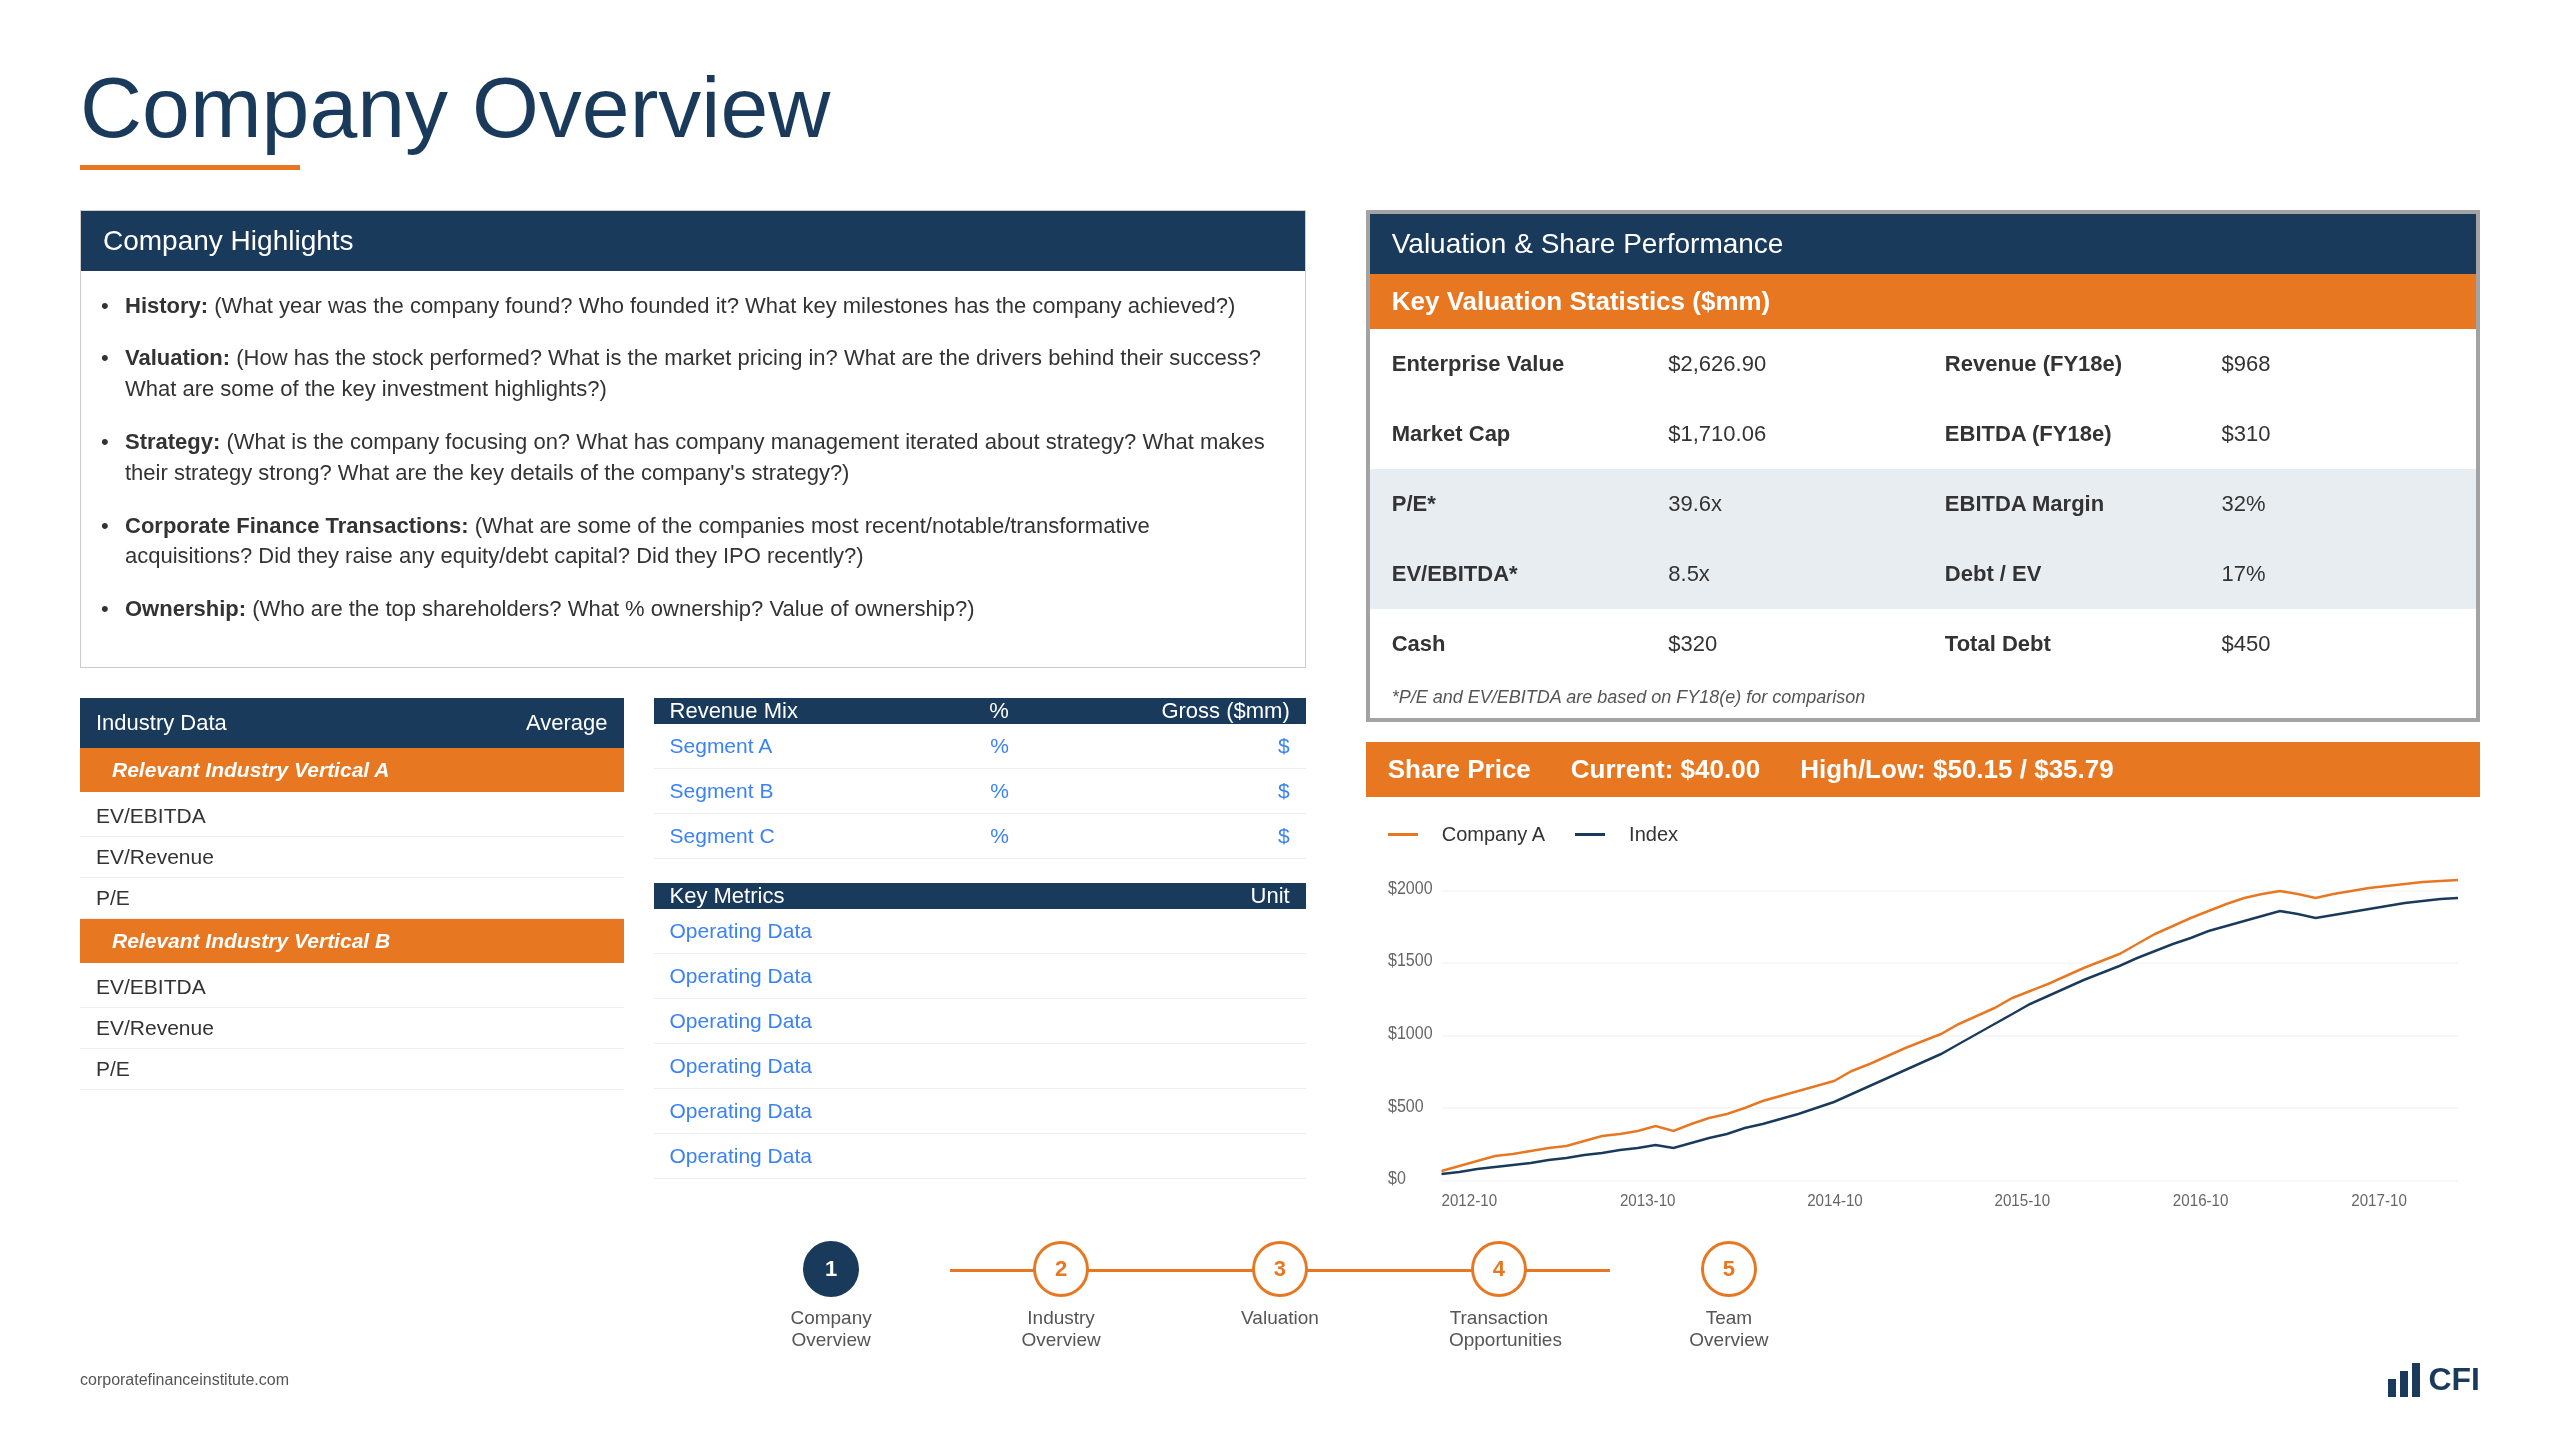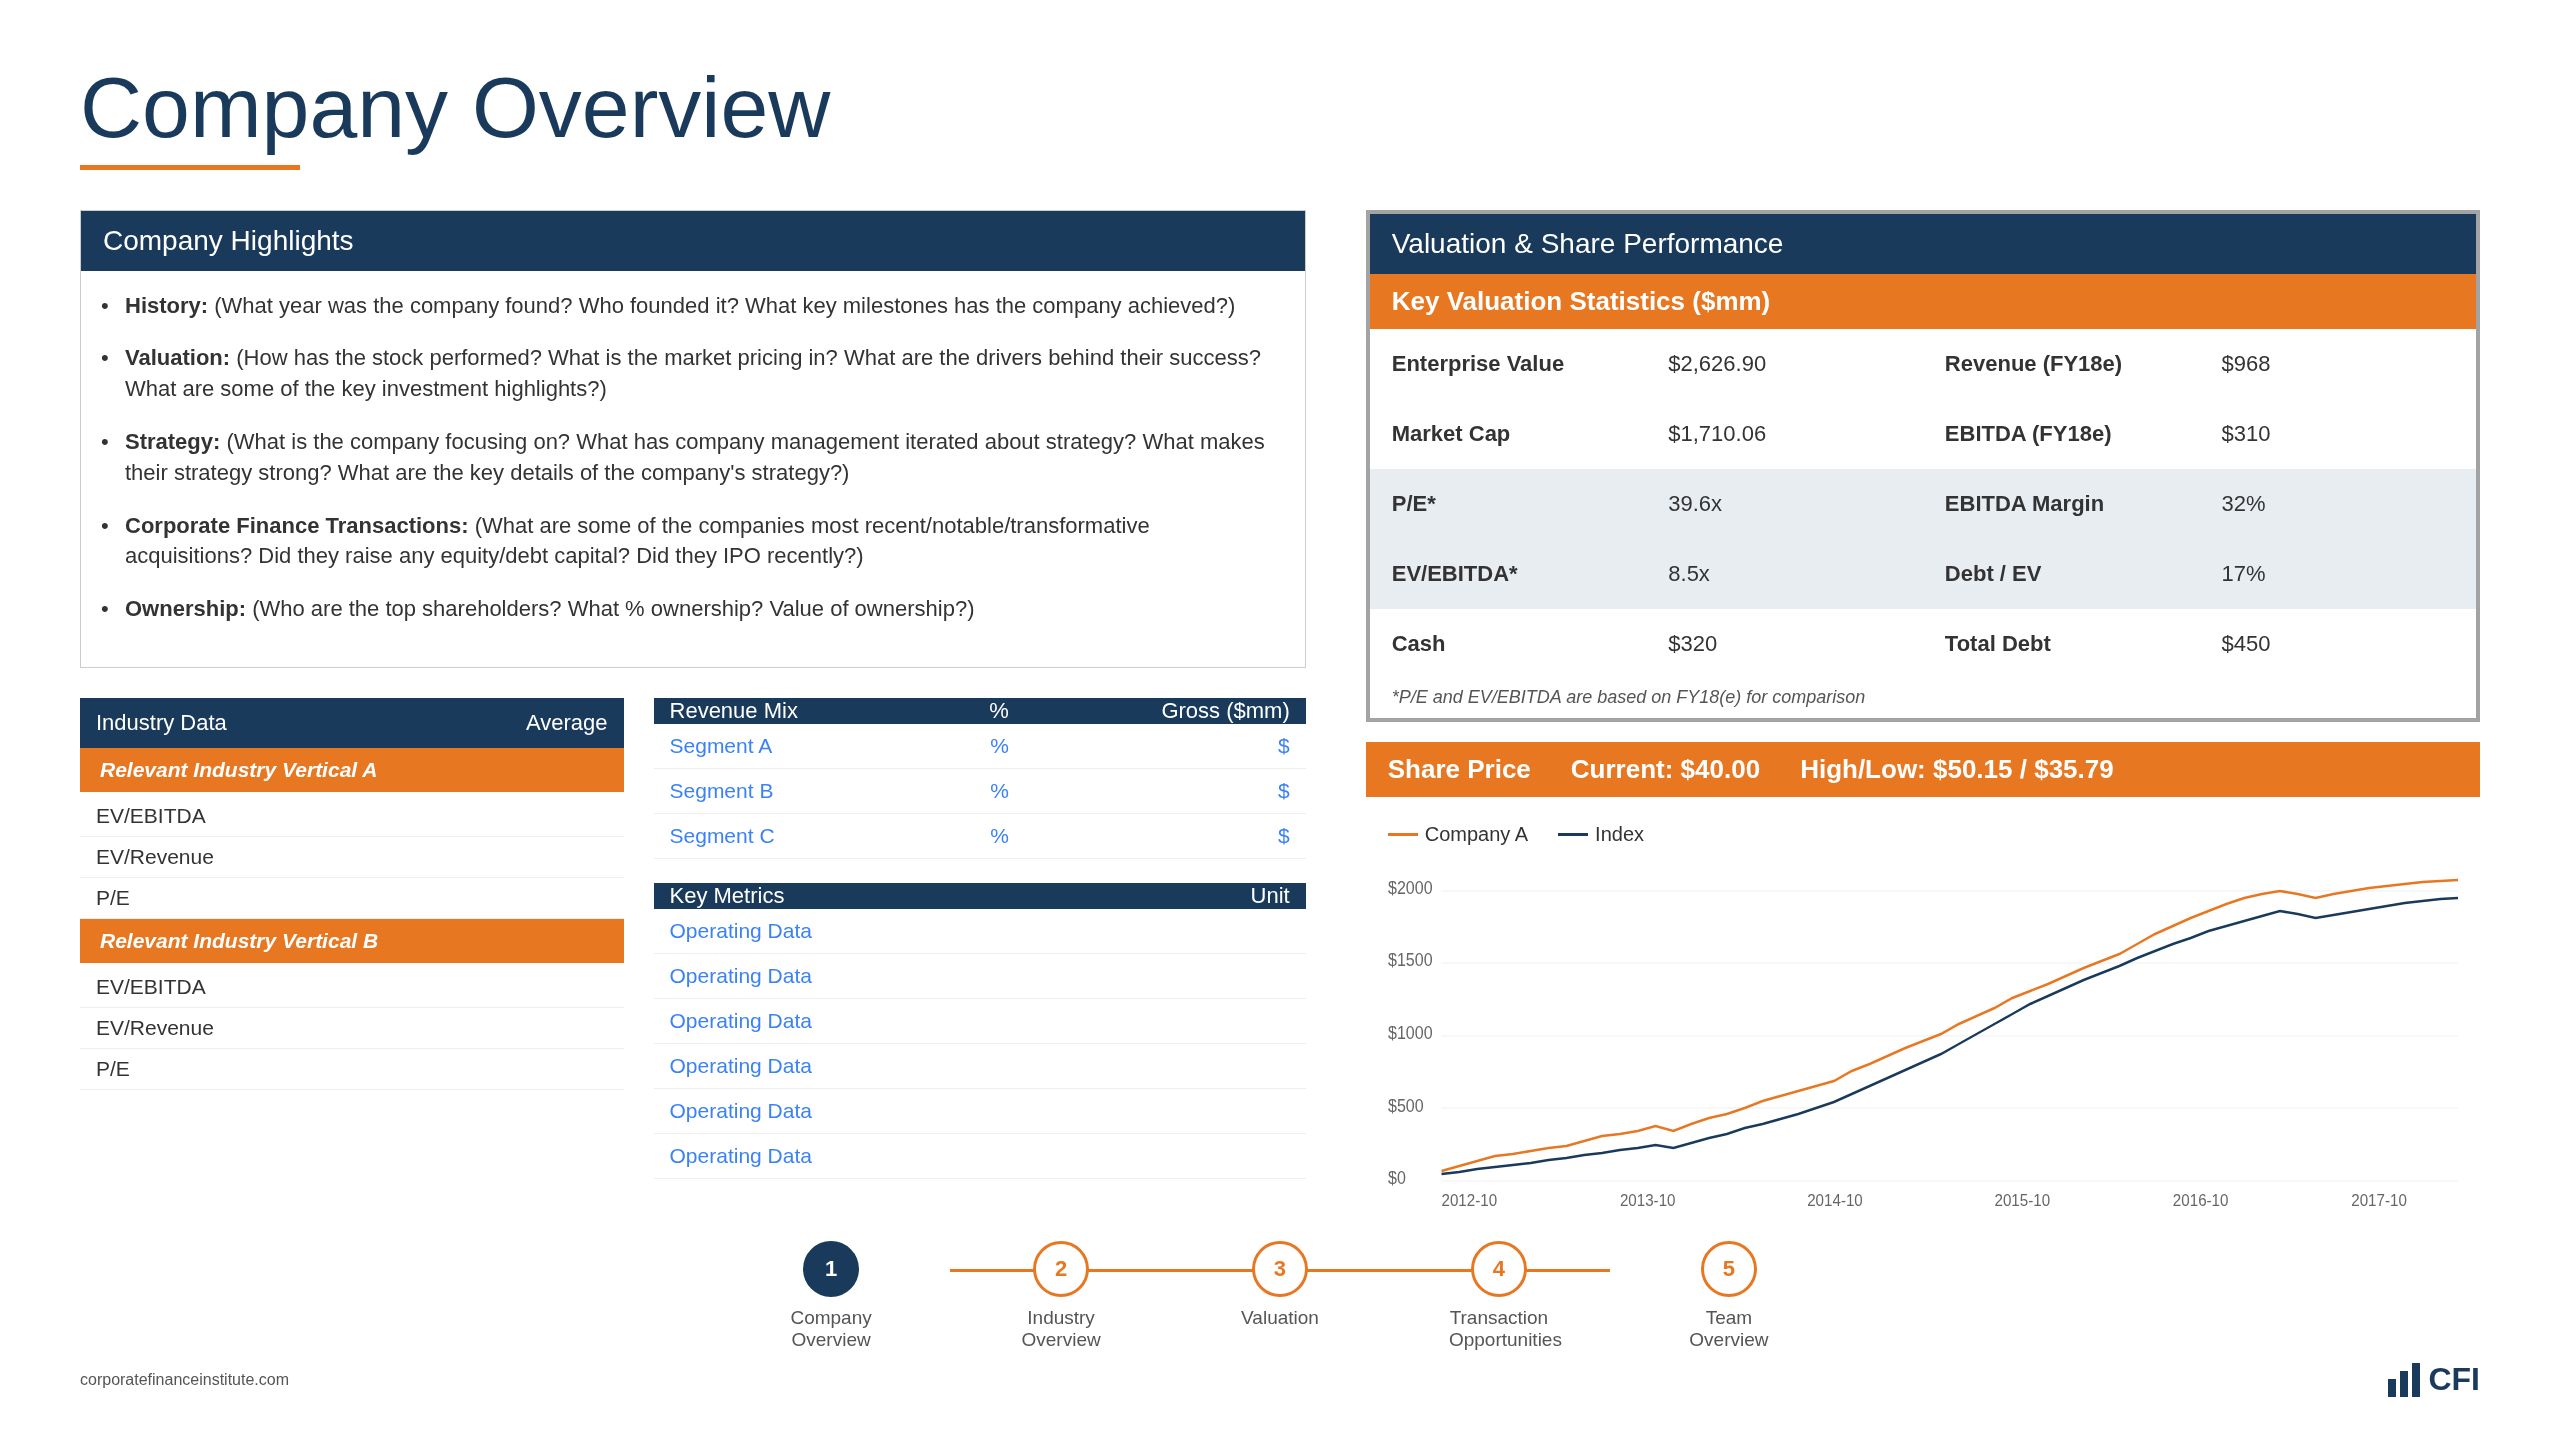--- a/index.html
+++ b/index.html
@@ -95,21 +95,21 @@
       justify-content: space-between;
       padding: 12px 16px;
     }
     .industry-header-row span {
       color: #fff;
       font-size: 22px;
       font-weight: 500;
     }
     .industry-vertical-bar {
       background: #e87722;
-      padding: 10px 20px;
+      padding: 10px 32px;
       font-style: italic;
       font-weight: 600;
       font-size: 21px;
       color: #fff;
       margin-bottom: 4px;
     }
     .industry-row {
       font-size: 21px;
       color: #333;
       padding: 8px 16px;
@@ -212,21 +212,21 @@
     .chart-legend {
       display: flex;
       gap: 30px;
       padding: 6px 22px 0;
       font-size: 20px;
       color: #333;
     }
     .legend-item {
       display: flex;
       align-items: center;
-      gap: 7px;
+      gap: 24px;
     }
     .legend-dot-orange {
       width: 30px;
       height: 3px;
       background: #e87722;
     }
     .legend-dot-blue {
       width: 30px;
       height: 3px;
       background: #1a3a5c;

